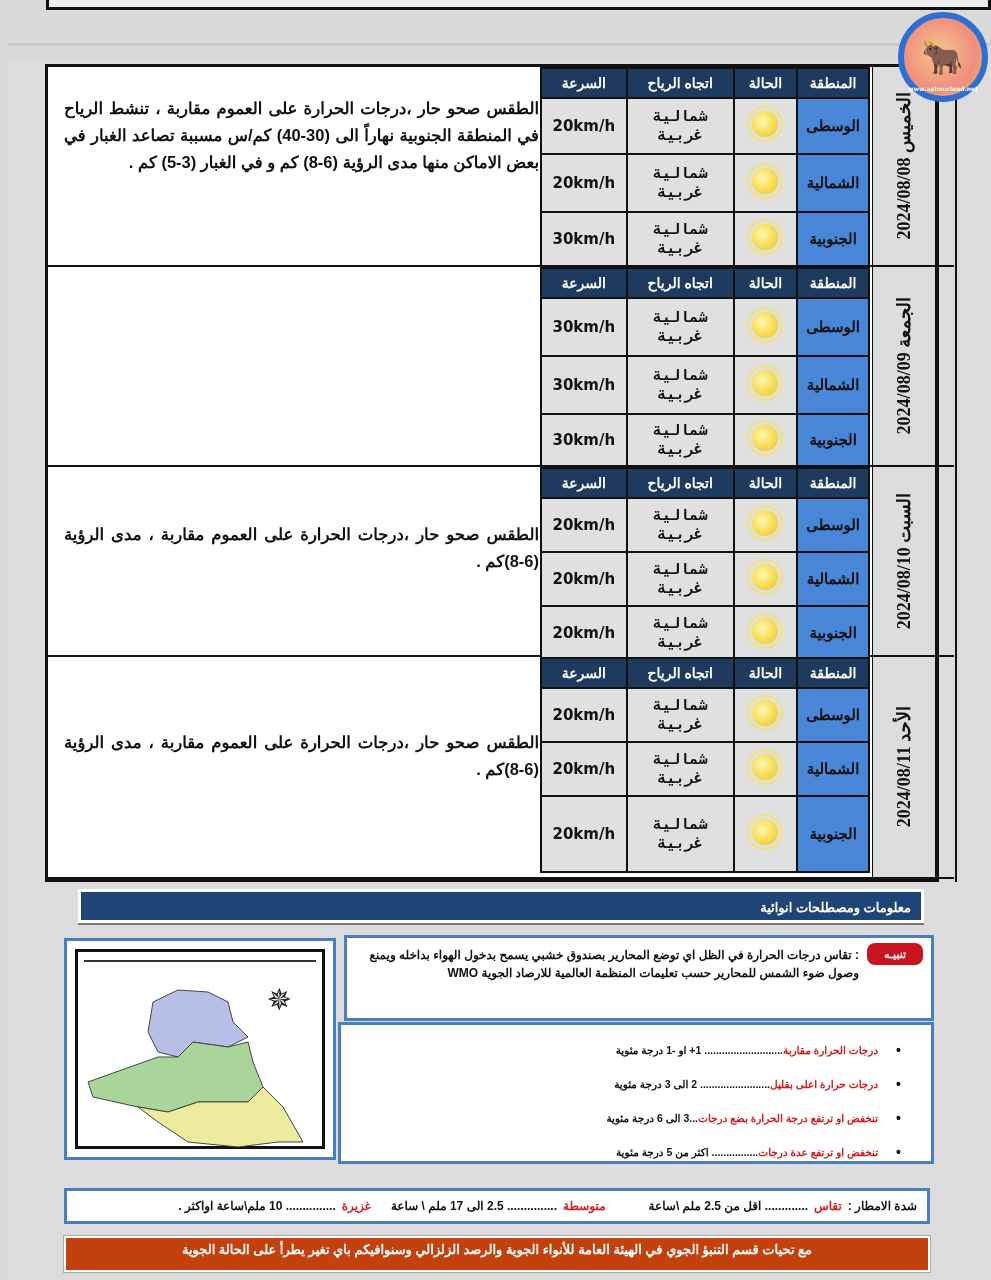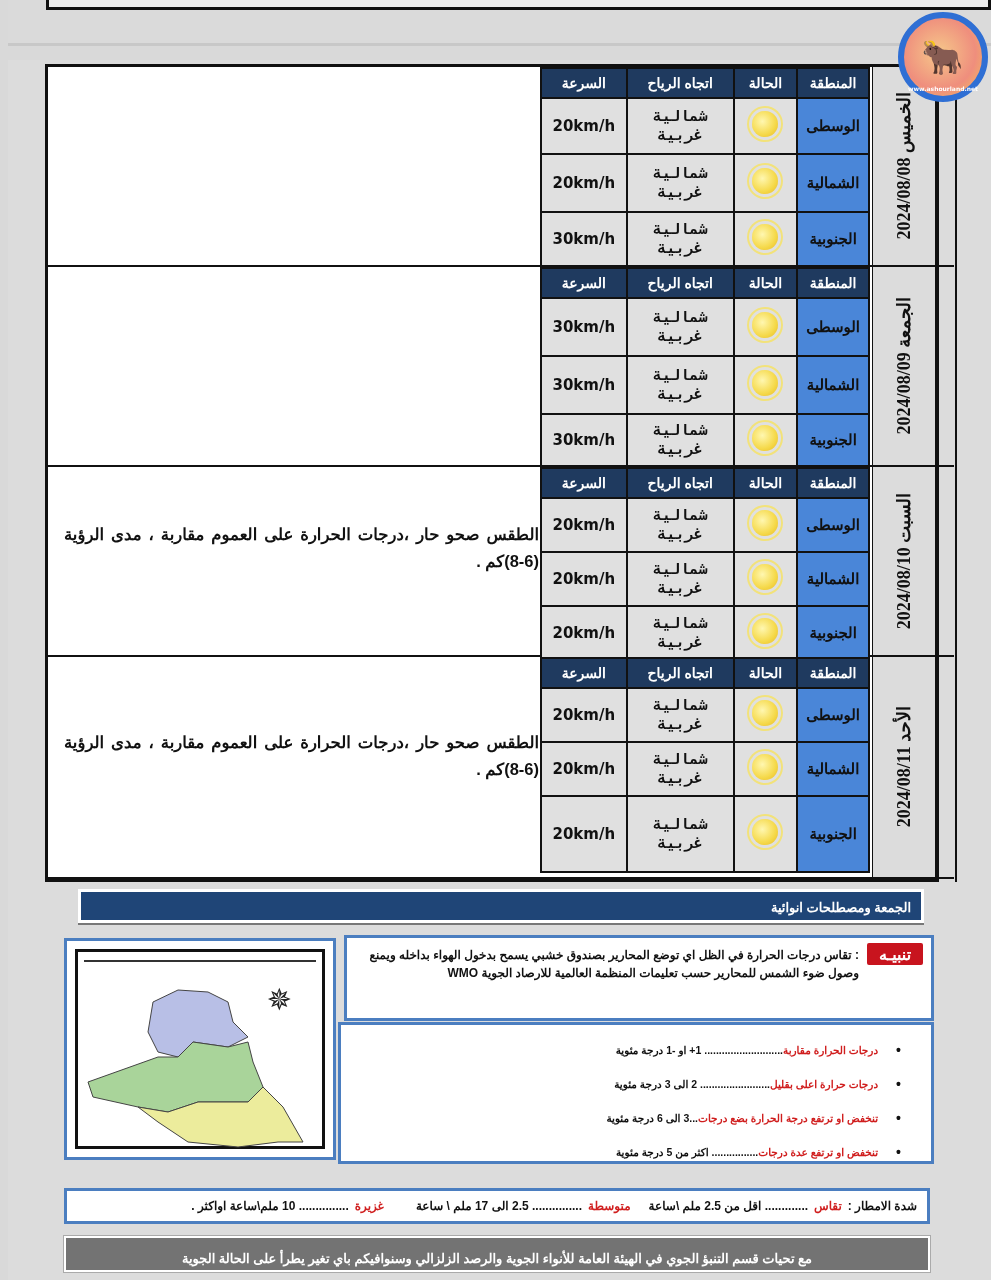--- a/index.html
+++ b/index.html
@@ -88,21 +88,21 @@
     width: 100%; height: 100%; border: 3px solid #111; position: relative; background: #fff;
   }
   .map-inner .line { position: absolute; left: 6px; right: 6px; top: 8px; border-top: 2px solid #333; }
   .compass { position: absolute; right: 30px; top: 30px; font-size: 30px; color: #222; }
   .note-box {
     position: absolute; left: 344px; top: 935px; width: 590px; height: 86px;
     border: 3px solid #4b7ec0; background: #fff;
   }
   .note-badge {
     position: absolute; right: 8px; top: 5px; width: 56px; height: 22px;
-    background: #c8141e; color: #fff; border-radius: 2px; font-size: 16px; font-weight: bold;
+    background: #c8141e; color: #fff; border-radius: 8px; font-size: 11px; font-weight: bold;
     display: flex; align-items: center; justify-content: center; direction: rtl;
     font-family: "Liberation Sans", sans-serif;
   }
   .note-text {
     position: absolute; right: 72px; top: 8px; width: 500px; direction: rtl;
     font-family: "Liberation Sans", sans-serif; font-weight: bold; font-size: 12px; line-height: 18px; color: #111;
   }
   .terms-box {
     position: absolute; left: 338px; top: 1022px; width: 596px; height: 142px;
     border: 3px solid #4b7ec0; background: #fff; padding: 8px 10px;
@@ -115,42 +115,43 @@
   .terms-box li .bullet { font-size: 14px; }
   .red { color: #d01e1e; }
   .rain-box {
     position: absolute; left: 64px; top: 1188px; width: 866px; height: 36px;
     border: 3px solid #4b7ec0; background: #fff; direction: rtl;
     font-family: "Liberation Sans", sans-serif; font-weight: bold; font-size: 12px; color: #111;
     padding: 8px 10px; white-space: nowrap; display: flex; gap: 6px;
   }
   .footer-bar {
     position: absolute; left: 64px; top: 1236px; width: 866px; height: 36px;
-    background: #737373; border: 2px solid #fff; box-shadow: 0 0 0 1px #aaa;
+    background: #c2410c; border: 2px solid #fff; box-shadow: 0 0 0 1px #aaa;
     color: #fff; direction: rtl; text-align: center;
-    font-family: "Liberation Sans", sans-serif; font-weight: bold; font-size: 13px; padding-top: 13px;
+    font-family: "Liberation Sans", sans-serif; font-weight: bold; font-size: 13px; padding-top: 4px;
   }
 </style>
 </head>
 <body>
 
 <div class="top-strip">
     <div class="inner"></div>
   </div>
 <div class="page"></div>
 
 <div class="logo">
   <span class="bull">🐂</span>
   <span class="ring-text">www.ashourland.net</span>
 </div>
 
 <div class="frame-outer"></div>
 <div class="right-rails"></div>
 
 <div class="day-block" style="top:67px;height:200px;">
+  <div class="desc" style="top:28px;">الطقس صحو حار ،درجات الحرارة على العموم مقاربة ، تنشط الرياح في المنطقة الجنوبية نهاراً الى (30-40) كم/س مسببة تصاعد الغبار في بعض الاماكن منها مدى الرؤية (6-8) كم و في الغبار (3-5) كم .</div>
   <table class="tbl" style="top:0;">
     <tbody>
         <tr>
       <th style="width:86px">السرعة</th>
       <th style="width:108px">اتجاه الرياح</th>
       <th style="width:64px">الحالة</th>
       <th style="width:72px">المنطقة</th>
     </tr>
     <tr style="height:56px">
           <td class="speed">20km/h</td>
@@ -274,21 +275,21 @@
           <td class="state"><span class="sun"></span></td>
           <td class="region">الجنوبية</td>
         </tr>
   </tbody>
     </table>
   <div class="date-col" style="top:0;height:220px;">
       <span>الأحد 2024/08/11</span>
     </div>
 </div>
 
-<div class="info-title">الجمعة ومصطلحات انوائية</div>
+<div class="info-title">معلومات ومصطلحات انوائية</div>
 
 <div class="map-box">
   <div class="map-inner">
     <div class="line"></div>
     <svg width="240" height="190" viewBox="0 0 240 190" style="position:absolute;left:0;top:10px;">
       <path d="M75 40 L100 28 L130 30 L150 40 L155 60 L170 75 L150 85 L115 80 L100 95 L80 90 L70 70 Z" fill="#b8bfe6" stroke="#444" stroke-width="1"></path>
       <path d="M10 120 L80 95 L100 95 L115 80 L150 85 L170 80 L175 100 L185 125 L170 140 L120 140 L90 150 L60 145 L15 135 Z" fill="#a9d49a" stroke="#444" stroke-width="1"></path>
       <path d="M60 145 L90 150 L120 140 L170 140 L185 125 L205 145 L225 180 L200 180 L160 185 L110 180 L80 160 Z" fill="#ecec9c" stroke="#444" stroke-width="1"></path>
     </svg>
     <div class="compass">✵</div>
@@ -318,19 +319,19 @@
         <span class="bullet">•</span>
         <span><span class="red">تنخفض او ترتفع عدة درجات</span><span>................ اكثر من 5 درجة مئوية</span></span>
       </li>
   </ul>
 </div>
 
 <div class="rain-box">
   <span>شدة الامطار :</span>
   <span class="red">تقاس</span>
   <span>............. اقل من 2.5 ملم \ساعة</span>
-  <span class="red" style="margin-right:12px">متوسطة</span>
+  <span class="red" style="margin-right:37px">متوسطة</span>
   <span>............... 2.5 الى 17 ملم \ ساعة</span>
-  <span class="red" style="margin-right:26px">غزيرة</span>
+  <span class="red" style="margin-right:14px">غزيرة</span>
   <span>............... 10 ملم\ساعة اواكثر .</span>
 </div>
 
 <div class="footer-bar">مع تحيات قسم التنبؤ الجوي في الهيئة العامة للأنواء الجوية والرصد الزلزالي وسنوافيكم باي تغير يطرأ على الحالة الجوية</div>
 
 </body></html>

